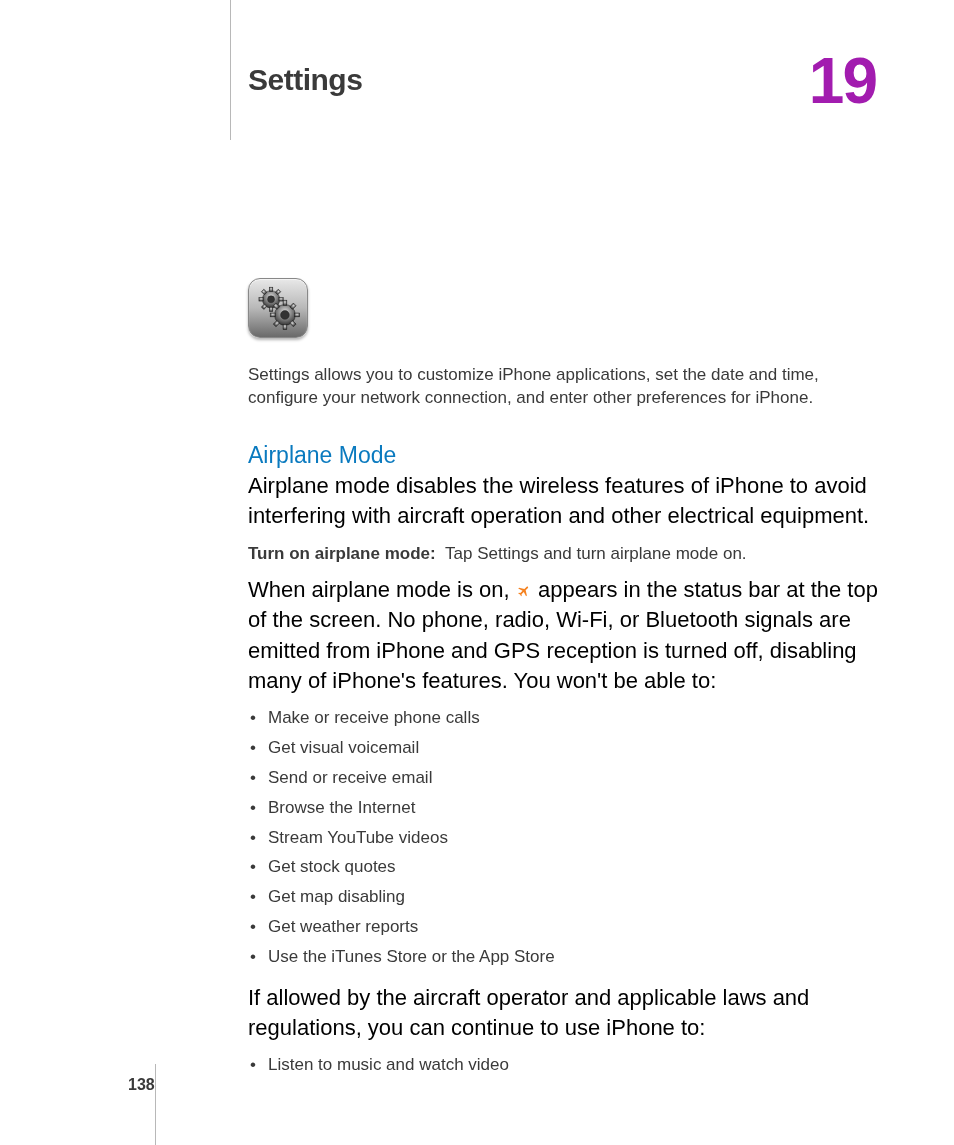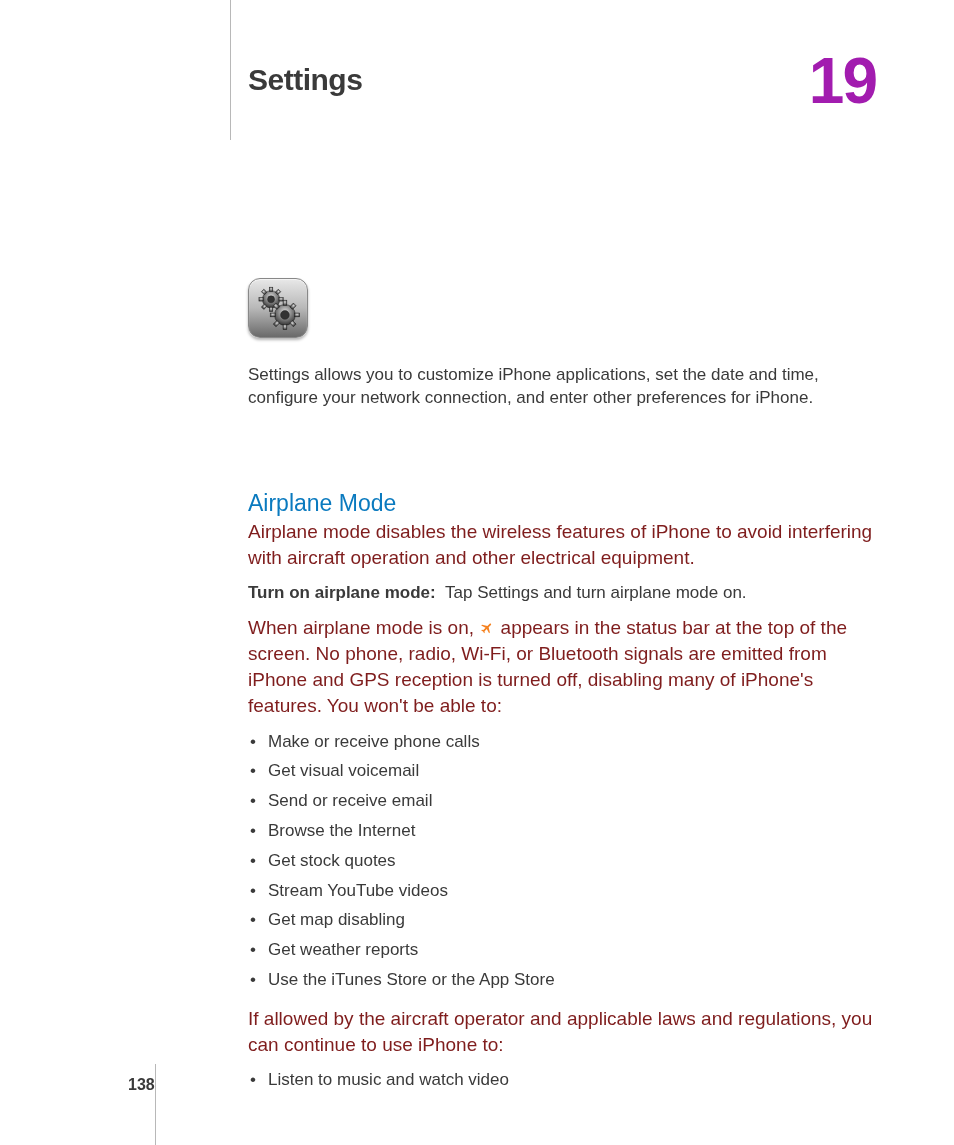--- a/index.html
+++ b/index.html
@@ -74,33 +74,33 @@
       width: 52px;
       height: 52px;
     }
     .gear svg {
       width: 100%;
       height: 100%;
     }
     .intro-text {
       font-size: 17px;
       line-height: 1.35;
-      margin-bottom: 80px;
+      margin-bottom: 32px;
       color: #3a3a3a;
     }
     .section-heading {
       font-size: 23px;
       color: #0a7abf;
       font-weight: 400;
       margin-bottom: 2px;
     }
     .body-text {
-      font-size: 19px;
+      font-size: 22px;
       line-height: 1.38;
-      color: #7f1d1d;
+      color: #000000;
       margin-bottom: 10px;
     }
     .instruction-line {
       font-size: 17px;
       line-height: 1.38;
       color: #3a3a3a;
       margin-bottom: 10px;
     }
     .instruction-label {
       font-weight: 600;
@@ -216,22 +216,22 @@
       </svg>
     </span>
     <span>appears in the status bar at the top of the screen. No phone, radio, Wi-Fi, or Bluetooth signals are emitted from iPhone and GPS reception is turned off, disabling many of iPhone's features. You won't be able to:</span>
   </p>
 
   <ul class="bullet-list">
     <li>Make or receive phone calls</li>
     <li>Get visual voicemail</li>
     <li>Send or receive email</li>
     <li>Browse the Internet</li>
+    <li>Stream YouTube videos</li>
     <li>Get stock quotes</li>
-    <li>Stream YouTube videos</li>
     <li>Get map disabling</li>
     <li>Get weather reports</li>
     <li>Use the iTunes Store or the App Store</li>
   </ul>
 
   <p class="body-text">If allowed by the aircraft operator and applicable laws and regulations, you can continue to use iPhone to:</p>
 
   <ul class="bullet-list">
     <li>Listen to music and watch video</li>
   </ul>

